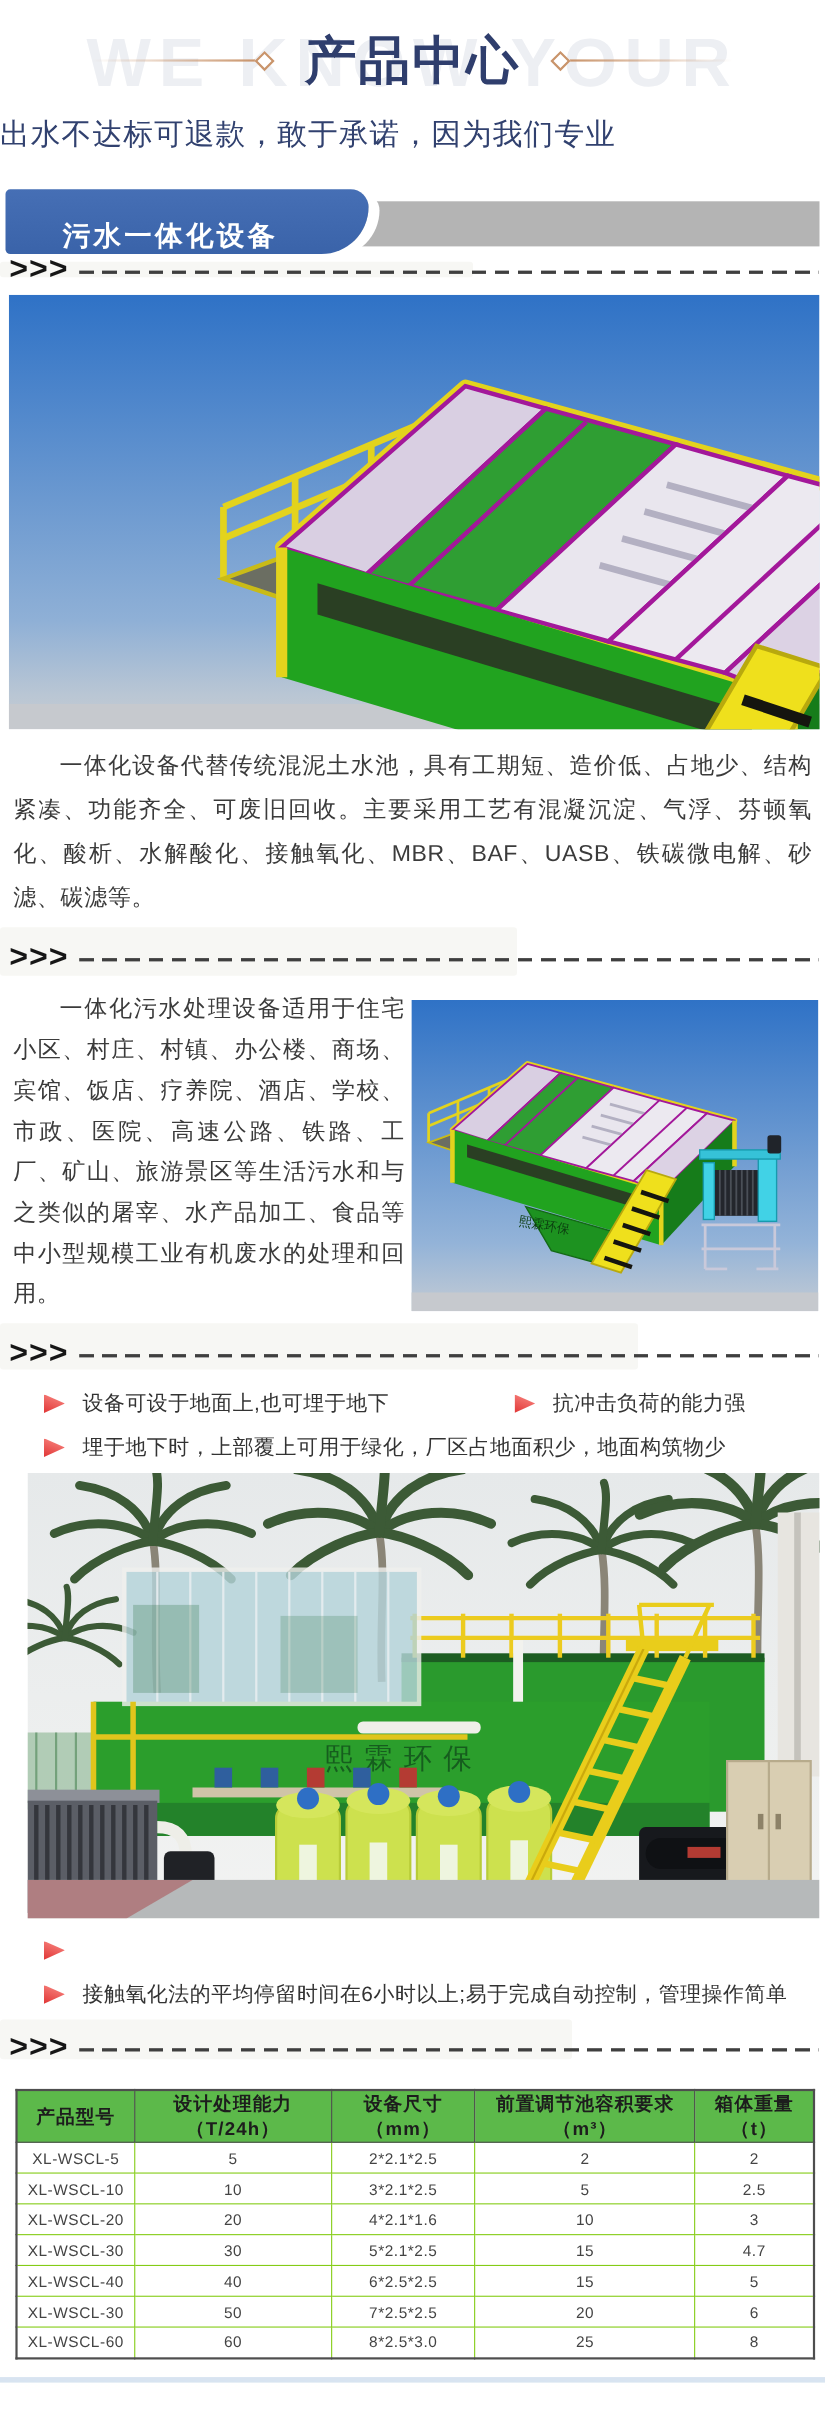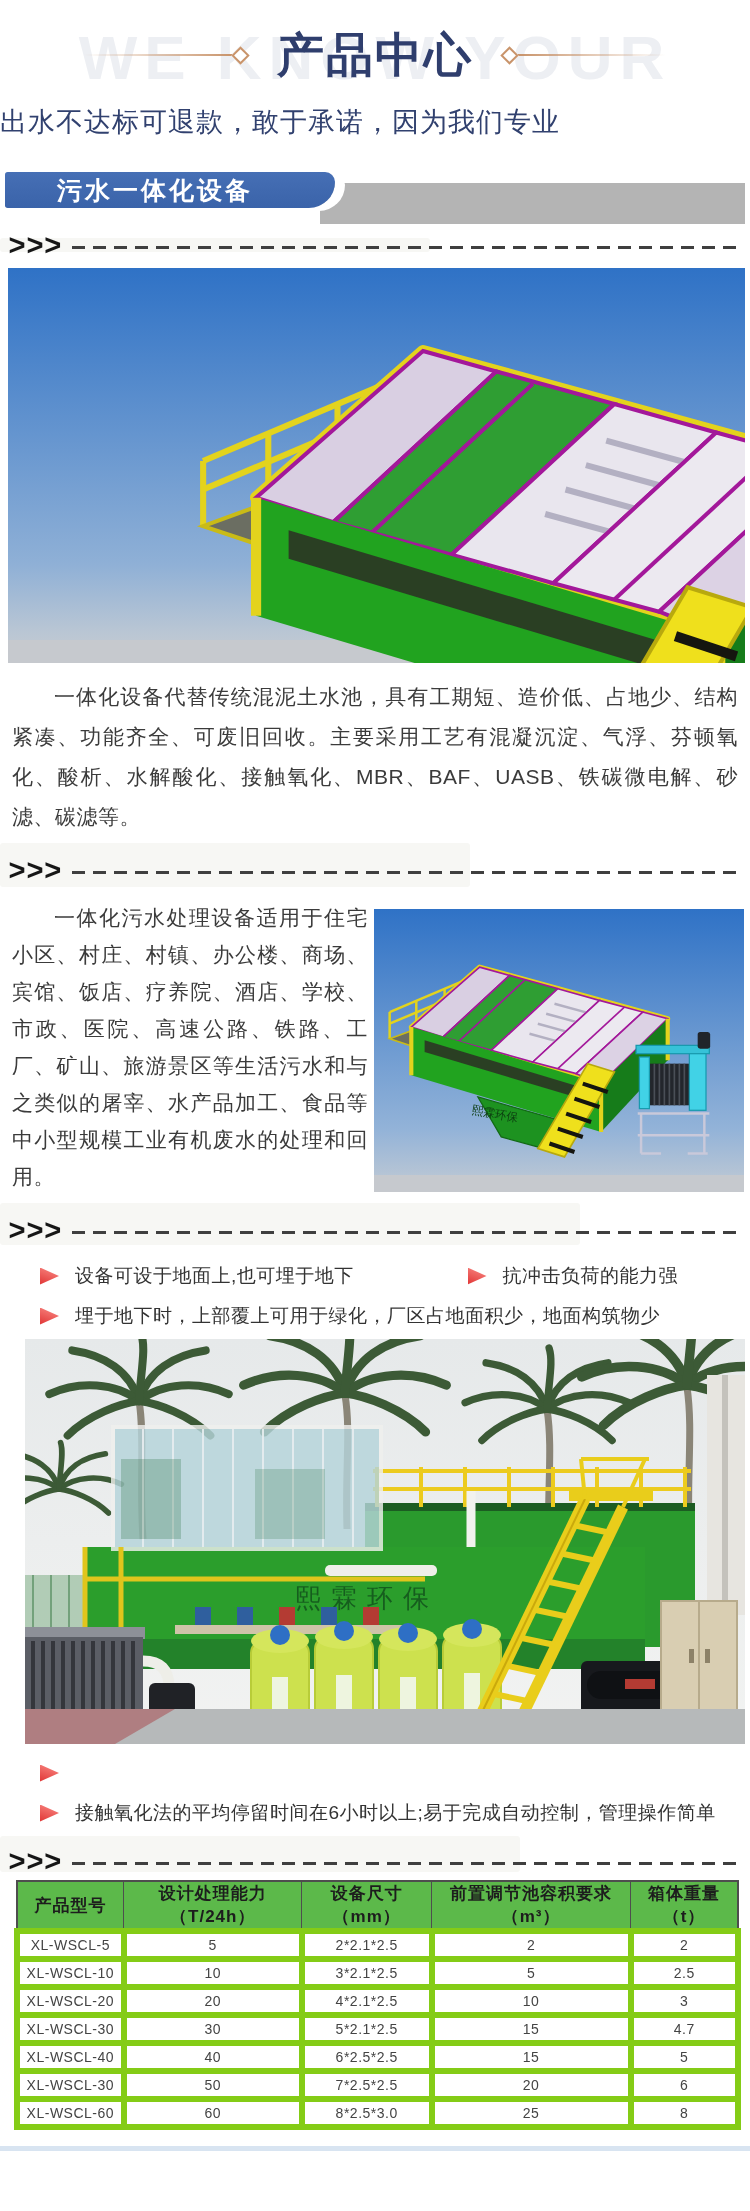--- a/index.html
+++ b/index.html
@@ -23,25 +23,25 @@
   .orn-diamond { width:13px; height:13px; border:2px solid #c9946b; transform:rotate(45deg); background:#fff; margin:0 2px; }
   .page-title {
     font-family:"Liberation Serif","DejaVu Serif",serif; font-weight:900;
     font-size:47px; color:#2f3e6d; margin:0 28px; letter-spacing:2px;
   }
   .subtitle { position:relative; z-index:1; text-align:left; font-size:27px; color:#31416f; letter-spacing:1px; margin-top:6px; }
   
   .badge-bar { position:relative; height:52px; margin-top:6px; }
   .badge-gray { position:absolute; left:320px; right:5px; top:11px; height:41px; background:#b4b4b4; }
   .badge-blue {
-    position:absolute; left:5px; top:0; width:330px; height:36px;
+    position:absolute; left:5px; top:0; width:330px; height:59px;
     background:linear-gradient(180deg,#466fb5,#3a63a9);
     border-radius:6px 22px 58px 6px;
     box-shadow:10px 3px 0 #ffffff;
-    display:flex; align-items:center; z-index:2;
+    display:flex; align-items:flex-end; z-index:2;
   }
   .badge-blue span { color:#fff; font-size:25px; font-weight:bold; letter-spacing:3px; padding-left:52px; }
   
   .ghost { background:#f7f7f4; border-radius:3px; }
   .g1 { width:430px; height:14px; margin:14px 0 -20px 0; }
   .g2 { width:470px; height:44px; margin:6px 0 -30px 0; }
   .g3 { width:580px; height:42px; margin:8px 0 -28px 0; }
   .g4 { width:520px; height:36px; margin:8px 0 -24px 0; }
   .marker { display:flex; align-items:center; padding:0 6px 0 8px; height:30px; position:relative; z-index:1; }
   .arrows { font-weight:900; font-style:italic; font-size:29px; letter-spacing:1px; color:#161616; line-height:1; transform:translateY(-2px); }
@@ -60,23 +60,23 @@
   .feature { display:flex; align-items:center; padding-left:40px; height:30px; }
   .feature.half1 { width:57%; }
   .feature .txt { font-size:19px; color:#333; letter-spacing:0.5px; }
   .tri { width:19px; height:17px; margin-right:16px; flex:0 0 auto;
     background:linear-gradient(200deg,#f2716d 30%,#e03434);
     clip-path:polygon(0 0, 100% 50%, 0 100%); }
   .mt8 { margin-top:10px; } .mt14 { margin-top:14px; }
   
   .photo { display:block; margin:8px 0 0 25px; }
   
-  .spec-table { margin:2px 0 0 14px; width:727px; border-collapse:collapse; border:2px solid #4e4e4e; table-layout:fixed; }
+  .spec-table { margin:21px 0 0 14px; width:727px; border-collapse:collapse; border:2px solid #4e4e4e; table-layout:fixed; }
   .spec-table th { background:#5cb94a; color:#1d1d1d; font-size:17px; font-weight:bold; height:40px; border:1px solid #4e4e4e; letter-spacing:1px; }
-  .spec-table td { font-size:14px; color:#444; text-align:center; height:28px; border:6px solid #84cc16; font-family:"Liberation Sans",sans-serif; letter-spacing:0.5px; }
+  .spec-table td { font-size:14px; color:#444; text-align:center; height:28px; border:1px solid #84cc16; font-family:"Liberation Sans",sans-serif; letter-spacing:0.5px; }
   .bottom-strip { margin-top:16px; height:5px; background:#d8e4f1; }
   text { font-family:"Liberation Sans",sans-serif; }
 </style>
 </head>
 <body>
 
 <svg width="0" height="0" style="position:absolute">
   <defs>
     <symbol id="cad" viewBox="0 0 400 260">
       <g>
@@ -476,21 +476,21 @@
       <tr>
         <td>XL-WSCL-10</td>
         <td>10</td>
         <td>3*2.1*2.5</td>
         <td>5</td>
         <td>2.5</td>
       </tr>
       <tr>
         <td>XL-WSCL-20</td>
         <td>20</td>
-        <td>4*2.1*2.5</td>
+        <td>4*2.1*1.6</td>
         <td>10</td>
         <td>3</td>
       </tr>
       <tr>
         <td>XL-WSCL-30</td>
         <td>30</td>
         <td>5*2.1*2.5</td>
         <td>15</td>
         <td>4.7</td>
       </tr>

